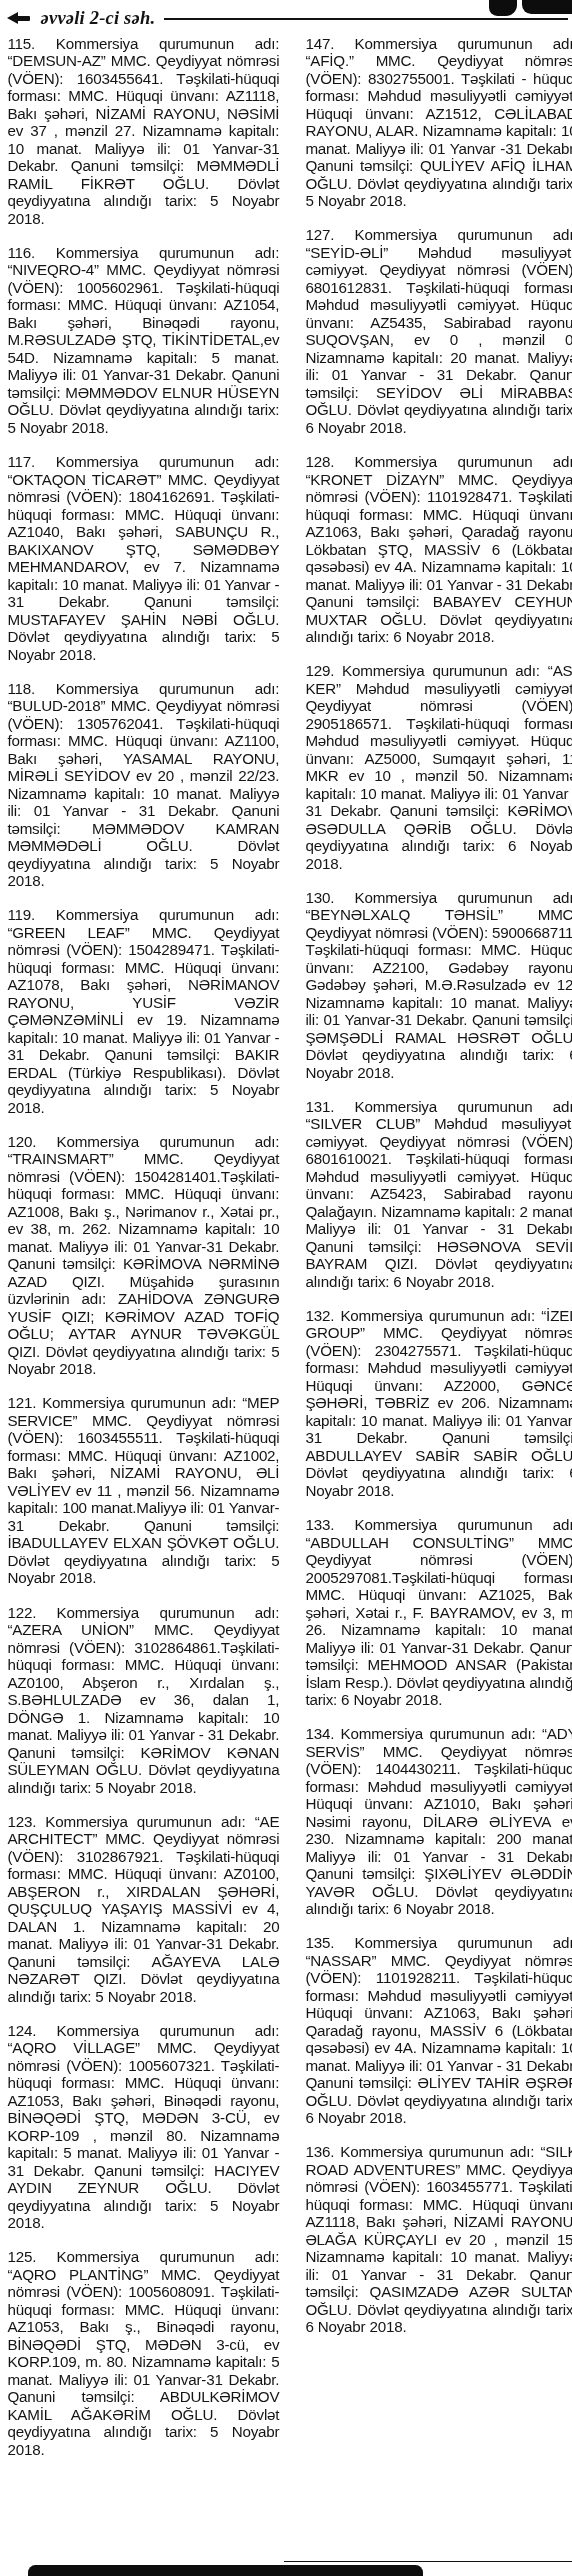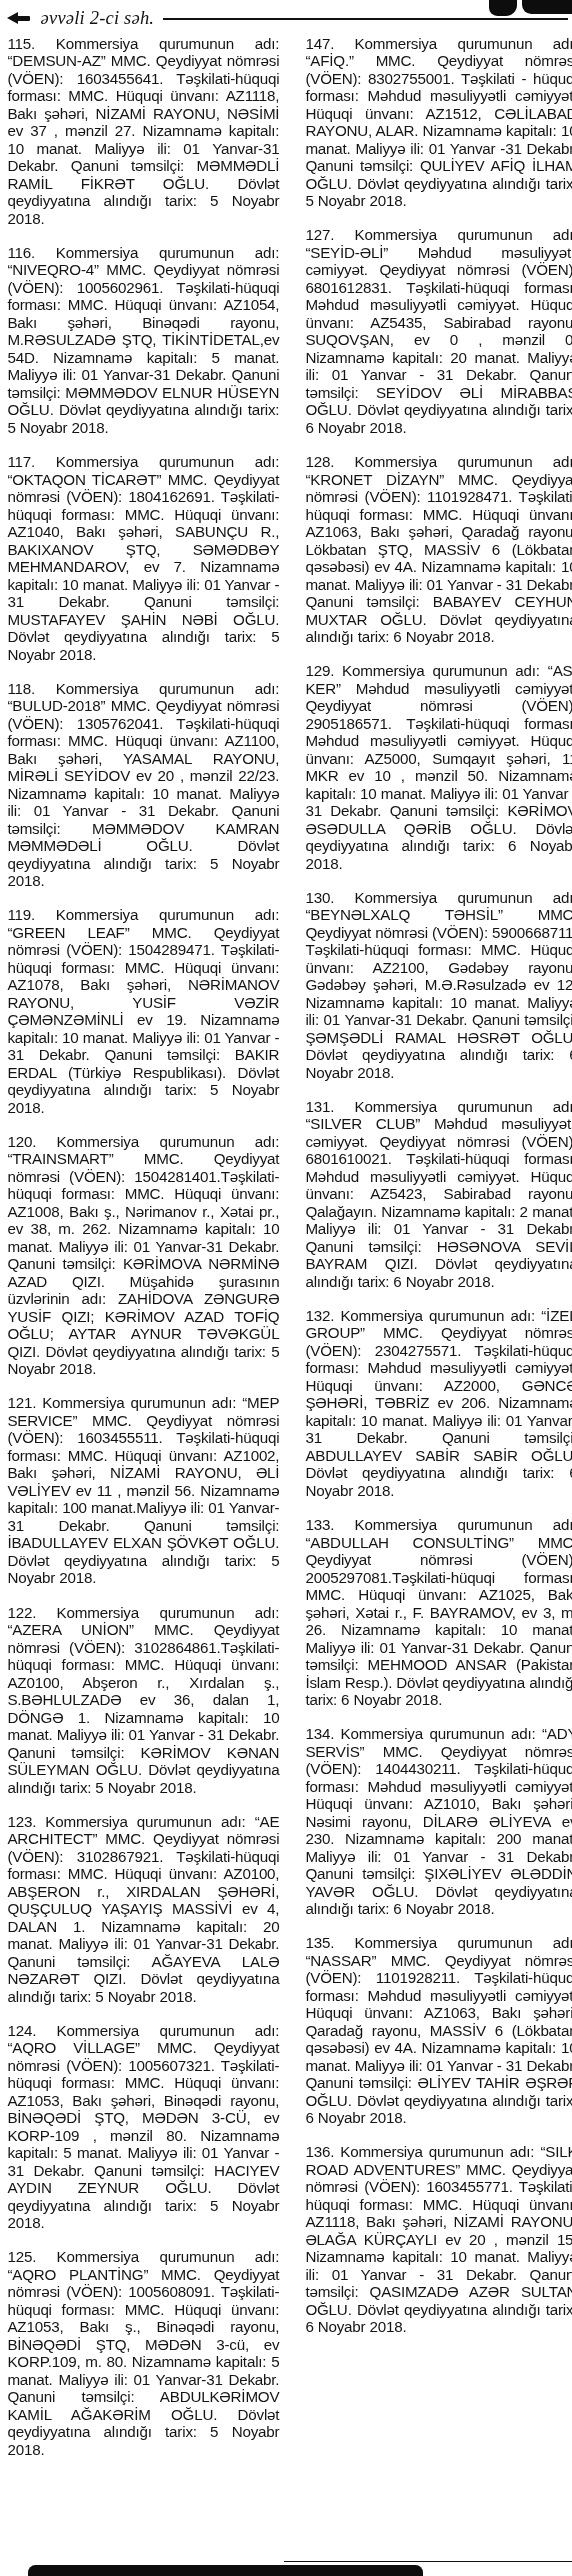--- a/index.html
+++ b/index.html
@@ -11,20 +11,21 @@
     background:#ffffff;
     color:#141414;
     font-family:"Liberation Sans", sans-serif;
     overflow:hidden;
   }
   
   #header {
     display:flex; align-items:center;
     padding:7.4px 5.5px 1.8px 7.4px;
     height:22px;
+    font-weight:bold;
   }
   .arrow-shape { position:relative; width:24px; height:12px; flex:0 0 auto; }
   .arrow-shape::before {            
     content:""; position:absolute; left:0; top:0;
     border-top:6px solid transparent; border-bottom:6px solid transparent;
     border-right:11px solid #111;
   }
   .arrow-shape::after {             
     content:""; position:absolute; left:9.2px; top:3.2px;
     width:13px; height:5.5px; background:#111; border-radius:0.9px;

